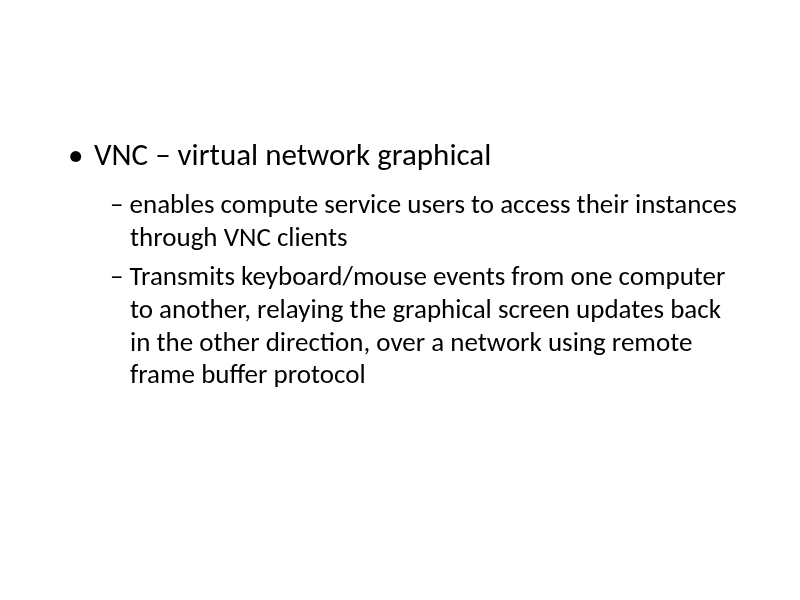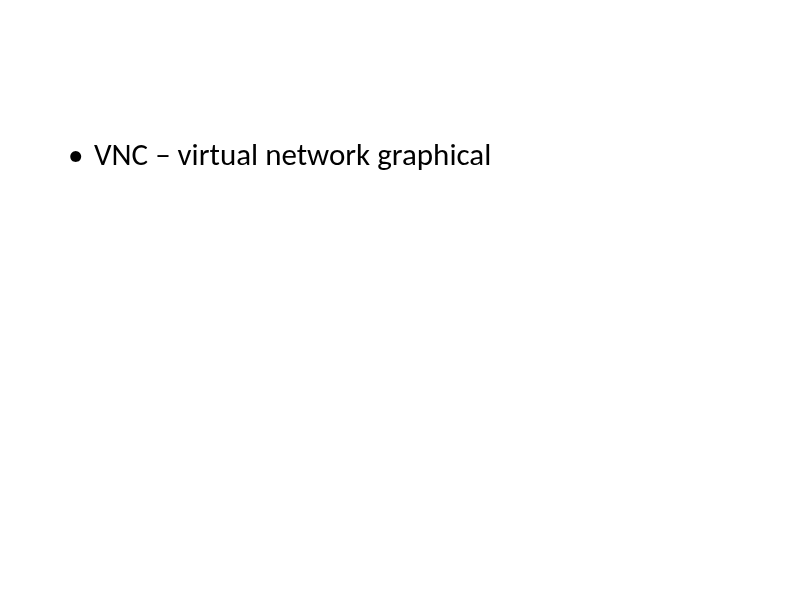--- a/index.html
+++ b/index.html
@@ -41,13 +41,21 @@
   }
 </style>
 </head>
 <body>
 
 <div class="slide">
   <p class="level1">
     <span class="bullet">•</span>
     <span>VNC – virtual network graphical</span>
   </p>
+  <p class="level2">
+    <span class="dash">–</span>
+    <span>enables compute service users to access their instances through VNC clients</span>
+  </p>
+  <p class="level2">
+    <span class="dash">–</span>
+    <span>Transmits  keyboard/mouse events from one computer to another, relaying the graphical screen updates back in the other direction, over a network using remote frame buffer protocol</span>
+  </p>
 </div>
 
 </body></html>

